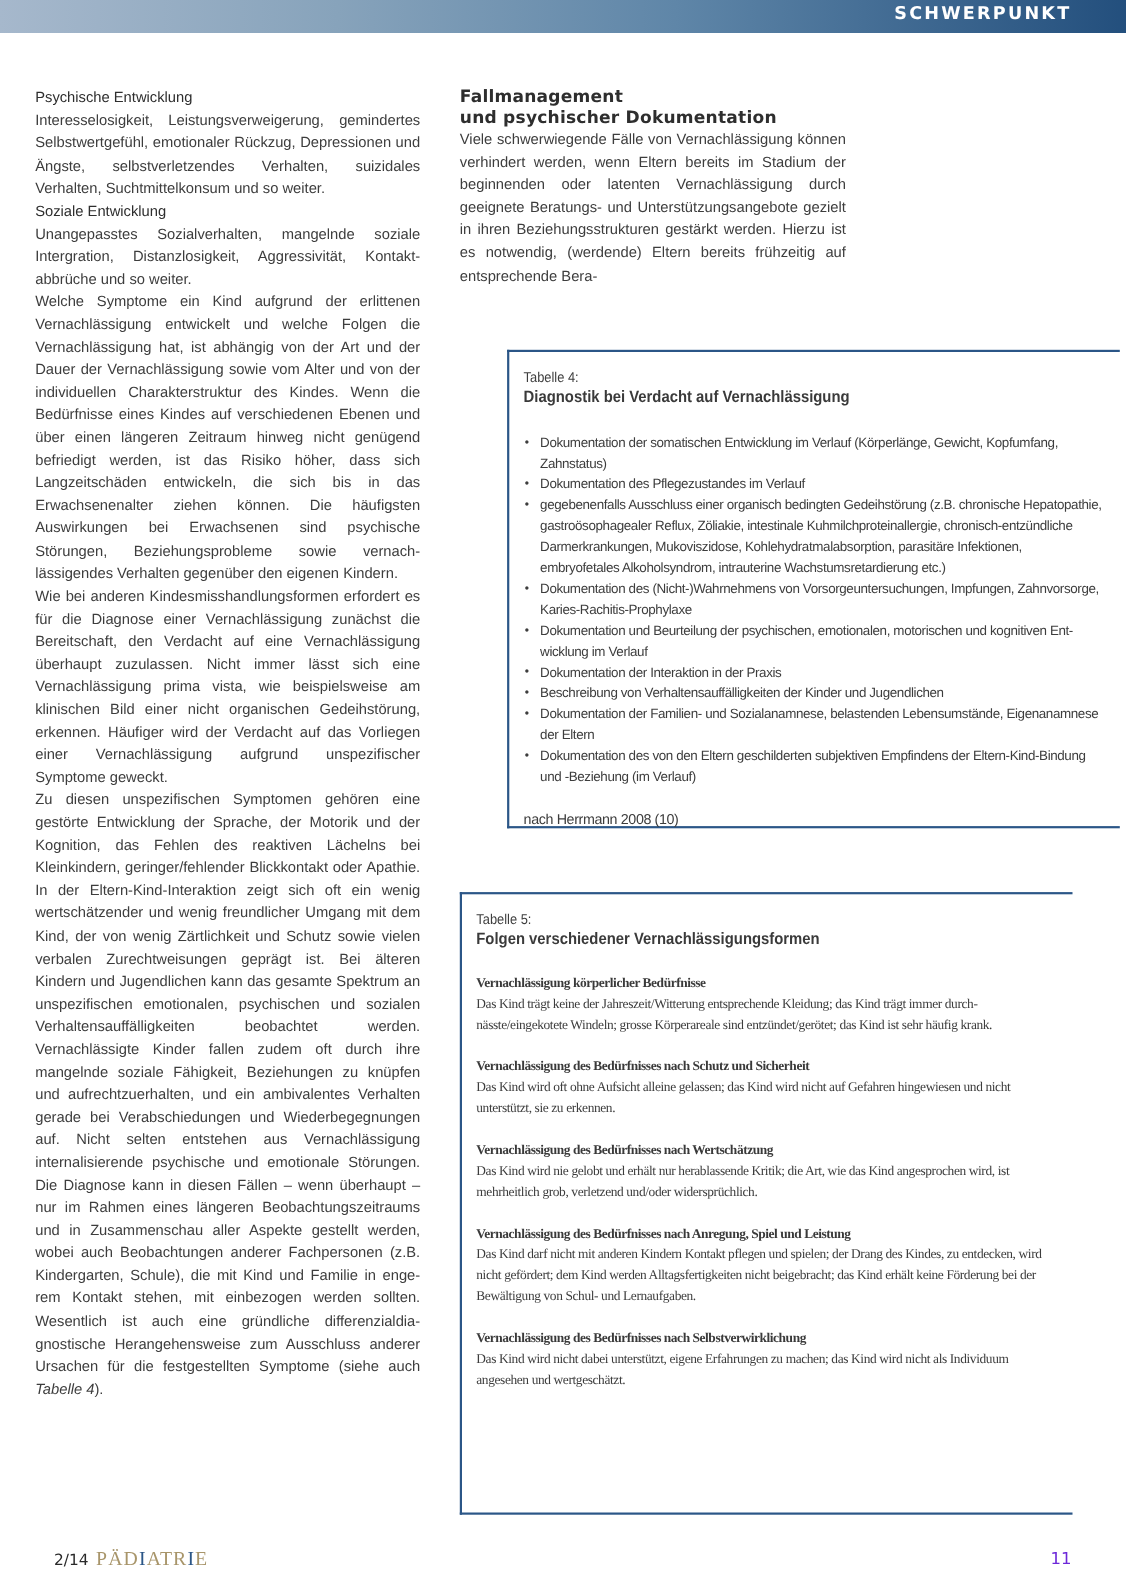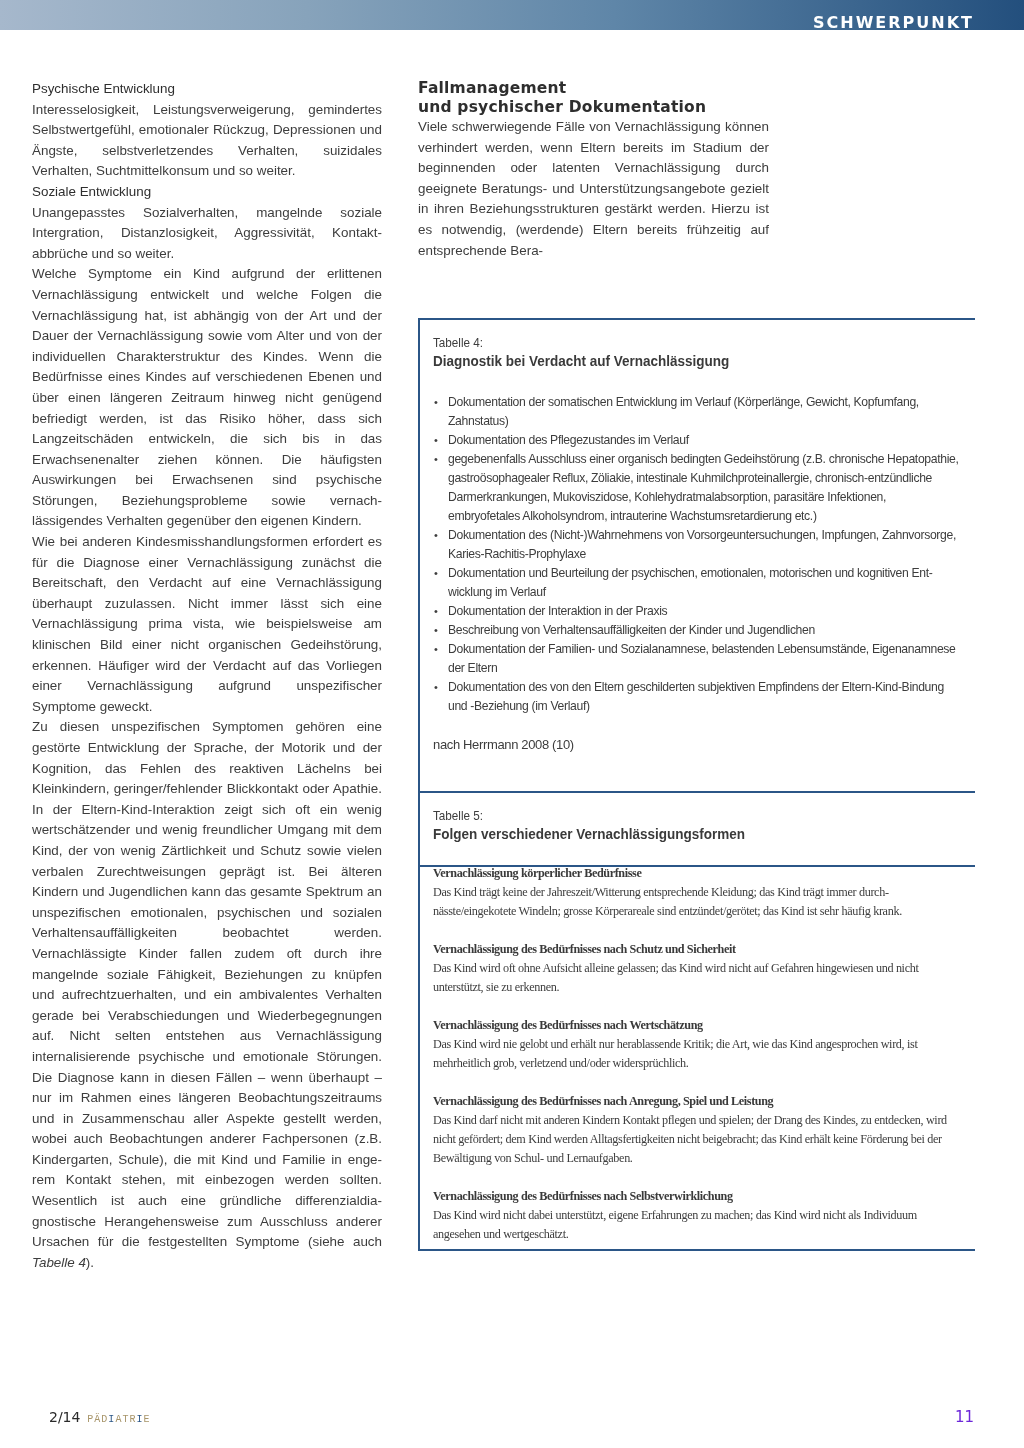--- a/index.html
+++ b/index.html
@@ -4,21 +4,21 @@
   <style>
     * { box-sizing: border-box; margin: 0; padding: 0; }
     html, body { width: 1024px; height: 1448px; background: #ffffff; }
     body { position: relative; overflow: hidden; font-family: "Liberation Sans", sans-serif; color: #3a3a3a; }
 
     .header-bar {
       position: absolute; left: 0; top: 0; width: 1024px; height: 30px;
       background: linear-gradient(to right, #a6b8cc 0%, #87a3bb 30%, #5f86a8 60%, #234f7d 100%);
     }
     .header-title {
-      position: absolute; right: 50px; top: 13px;
+      position: absolute; right: 50px; top: 2px;
       font-family: "DejaVu Sans", sans-serif; font-weight: bold;
       font-size: 16px; letter-spacing: 2px; color: #ffffff; line-height: 20px;
     }
 
     .col-left {
       position: absolute; left: 32px; top: 79px; width: 350px;
       font-size: 13.4px; line-height: 20.6px; color: #3d3d3d; text-align: justify;
     }
     .col-left p { margin: 0; hyphens: manual; }
     .subhead { font-weight: normal; color: #2e2e2e; }
@@ -33,22 +33,22 @@
     .intro-text {
       font-size: 13.4px; line-height: 20.6px; color: #3d3d3d; text-align: justify; margin-top: 0px;
     }
 
     .table-box {
       position: absolute; left: 418px; width: 557px;
       border-top: 2px solid #2b5687; border-bottom: 2px solid #2b5687; border-left: 2px solid #2b5687;
       padding: 14px 14px 14px 13px;
       font-family: "Liberation Sans", sans-serif;
     }
-    .table-4 { top: 318px; height: 549px; }
-    .table-5 { top: 791px; height: 460px; }
+    .table-4 { top: 318px; height: 435px; margin-left: 43px; }
+    .table-5 { top: 811px; height: 566px; }
     .table-label { font-size: 13px; line-height: 17px; color: #3d3d3d; transform: scaleX(0.9); transform-origin: left; }
     .table-title { font-size: 15px; line-height: 20px; font-weight: bold; color: #3a3a3a; transform: scaleX(0.9); transform-origin: left; white-space: nowrap; }
 
     .t4-list { list-style: none; margin-top: 22px; }
     .t4-list li {
       position: relative; padding-left: 15px;
       font-size: 12.2px; line-height: 19px; color: #3d3d3d; letter-spacing: -0.35px;
     }
     .t4-list li .bullet { position: absolute; left: 1px; top: 0; font-size: 11px; }
     .t4-source { font-size: 13px; line-height: 19px; margin-top: 19px; letter-spacing: -0.35px; color: #3d3d3d; }
@@ -56,21 +56,21 @@
     .t5-sections { margin-top: 20px; font-family: Liberation Serif, serif; }
     .t5-section { margin-bottom: 19px; }
     .t5-heading { font-size: 12.2px; line-height: 19px; font-weight: bold; color: #3a3a3a; letter-spacing: -0.4px; }
     .t5-body { font-size: 12.2px; line-height: 19px; color: #3d3d3d; letter-spacing: -0.35px; }
 
     .footer-left {
       position: absolute; left: 49px; top: 1408px; font-size: 14px; line-height: 18px; color: #2a2a2a;
     }
     .footer-issue { font-family: "DejaVu Sans", sans-serif; }
     .footer-brand {
-      font-family: Liberation Mono, monospace; font-size: 10px; letter-spacing: 1px; margin-left: 3px;
+      font-family: Liberation Serif, serif; font-size: 18px; letter-spacing: 1px; margin-left: 3px;
     }
     .brand-gold { color: #a8956a; }
     .brand-blue { color: #2b5687; }
     .footer-page {
       position: absolute; right: 50px; top: 1407px; font-family: "DejaVu Sans", sans-serif;
       font-size: 15px; line-height: 20px; color: #6d28d9;
     }
   </style>
 </head>
 <body>

